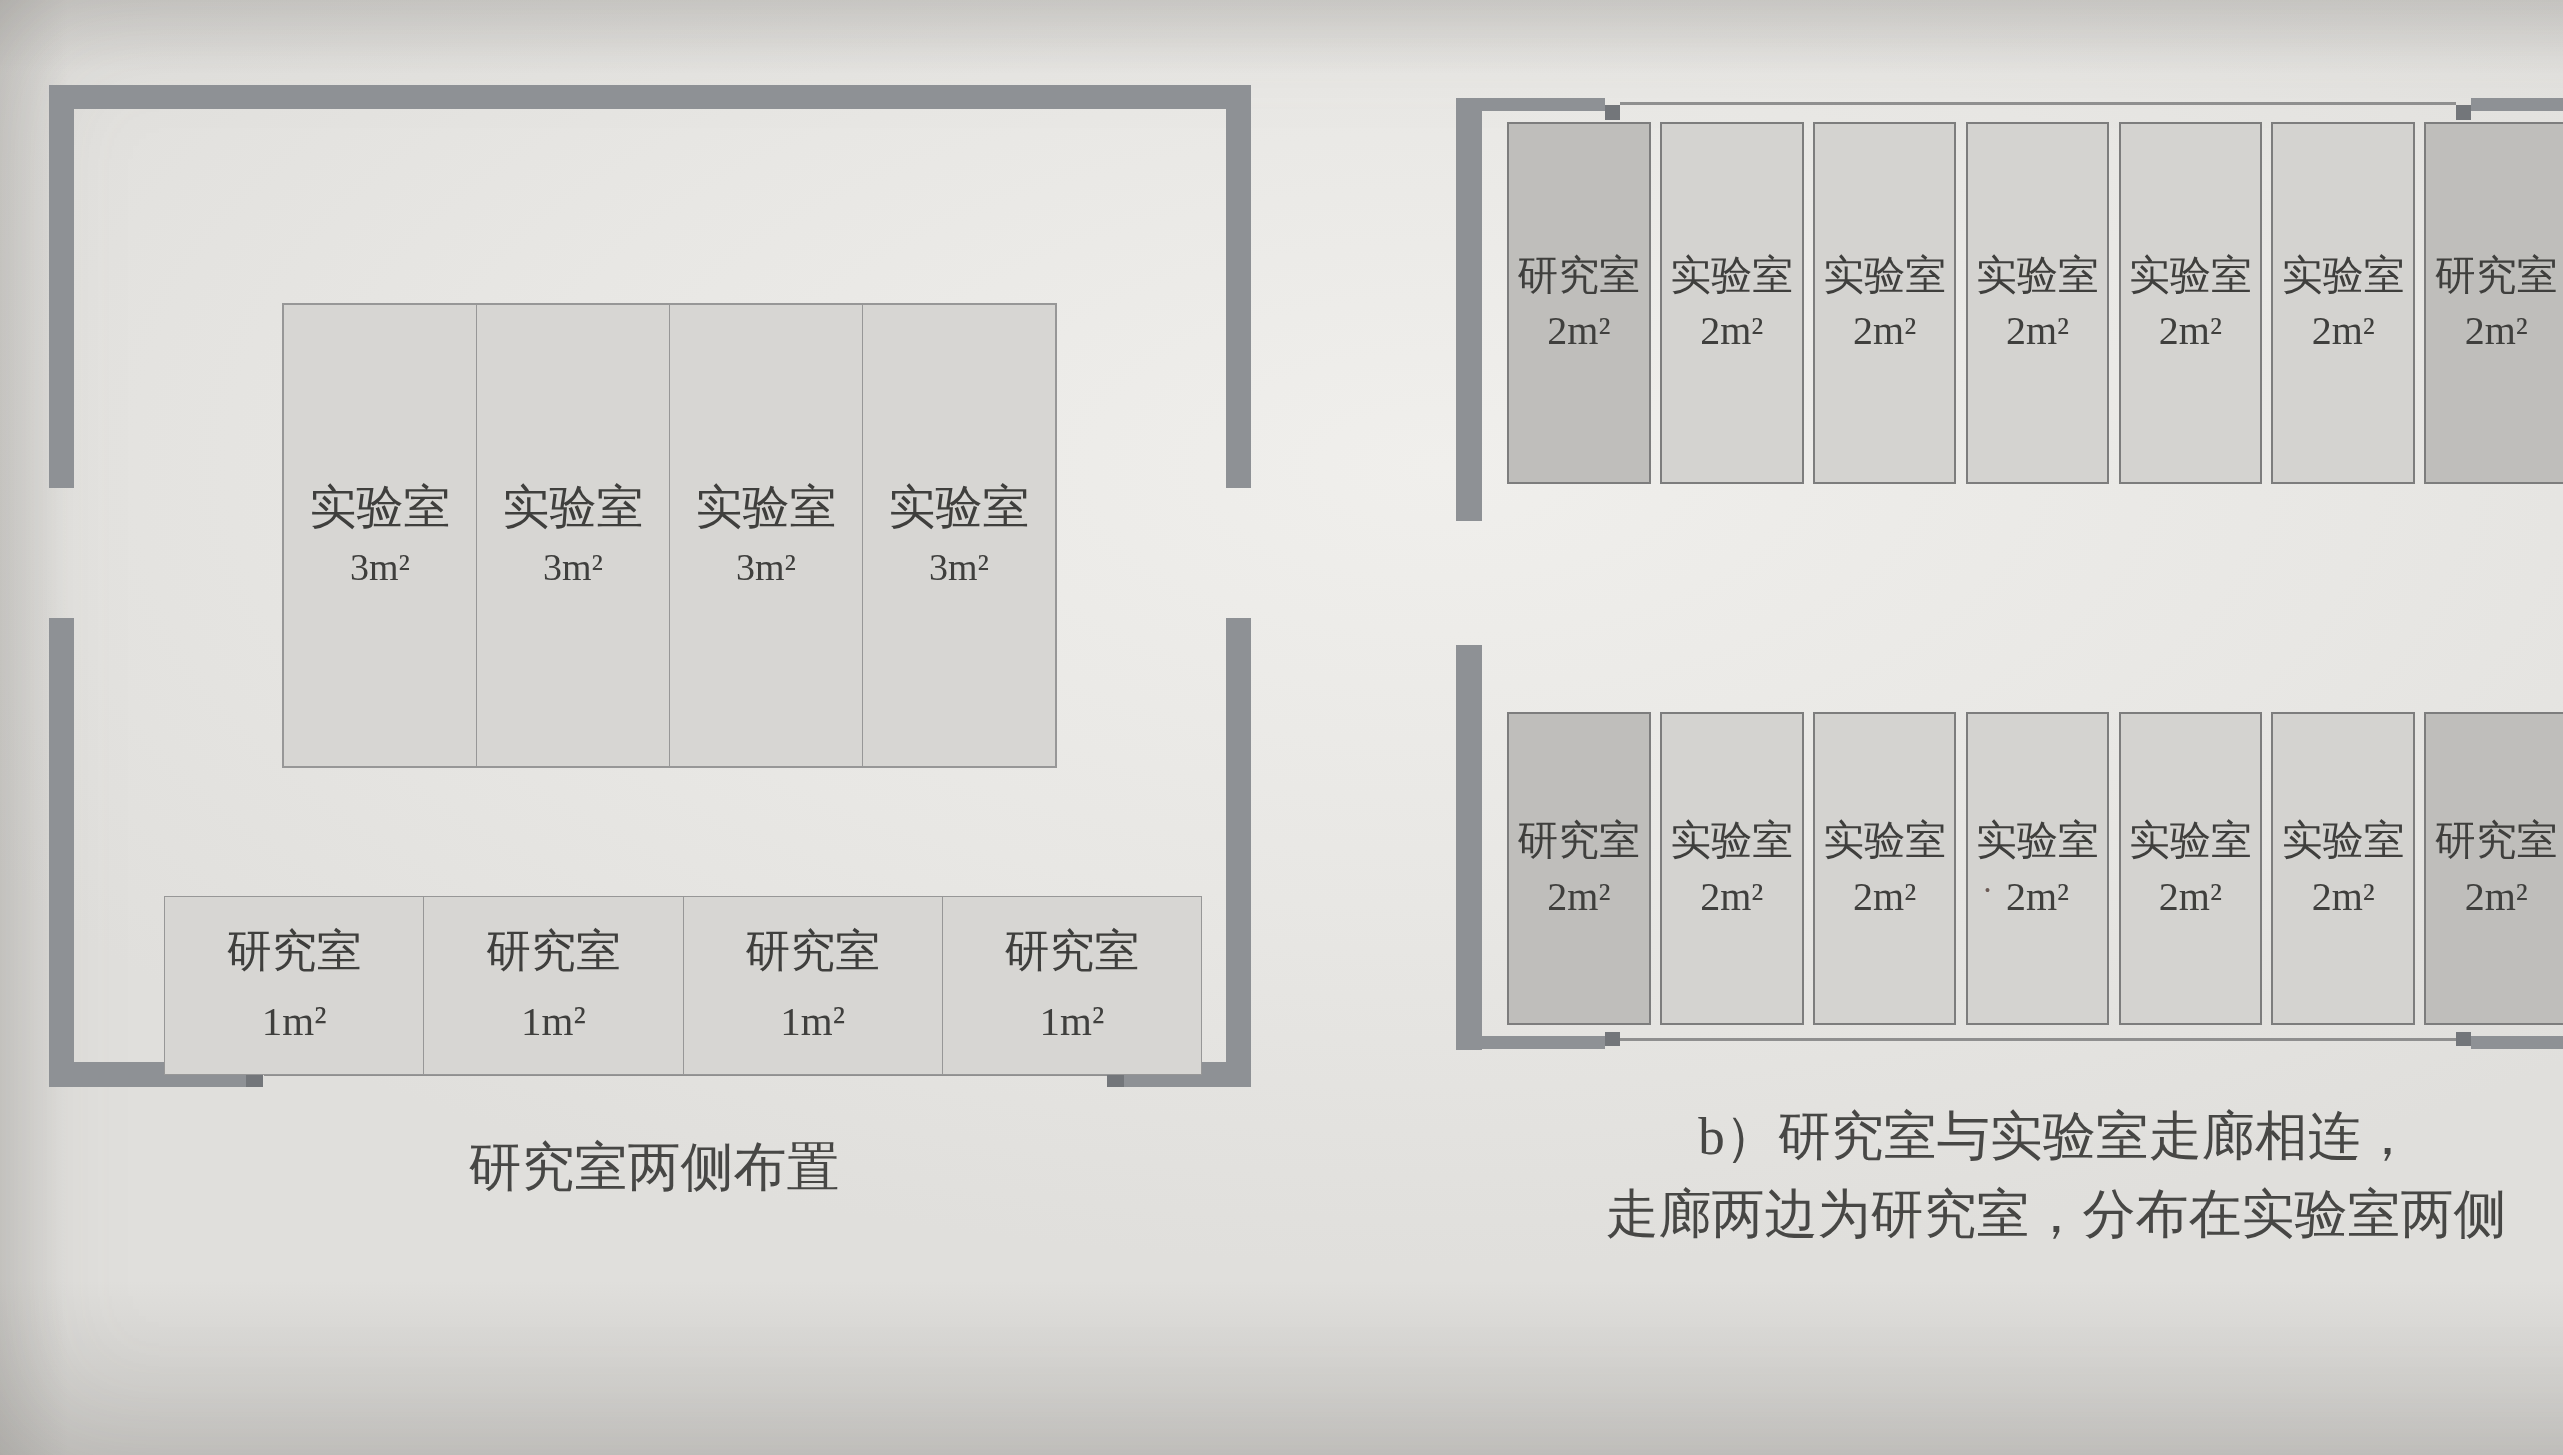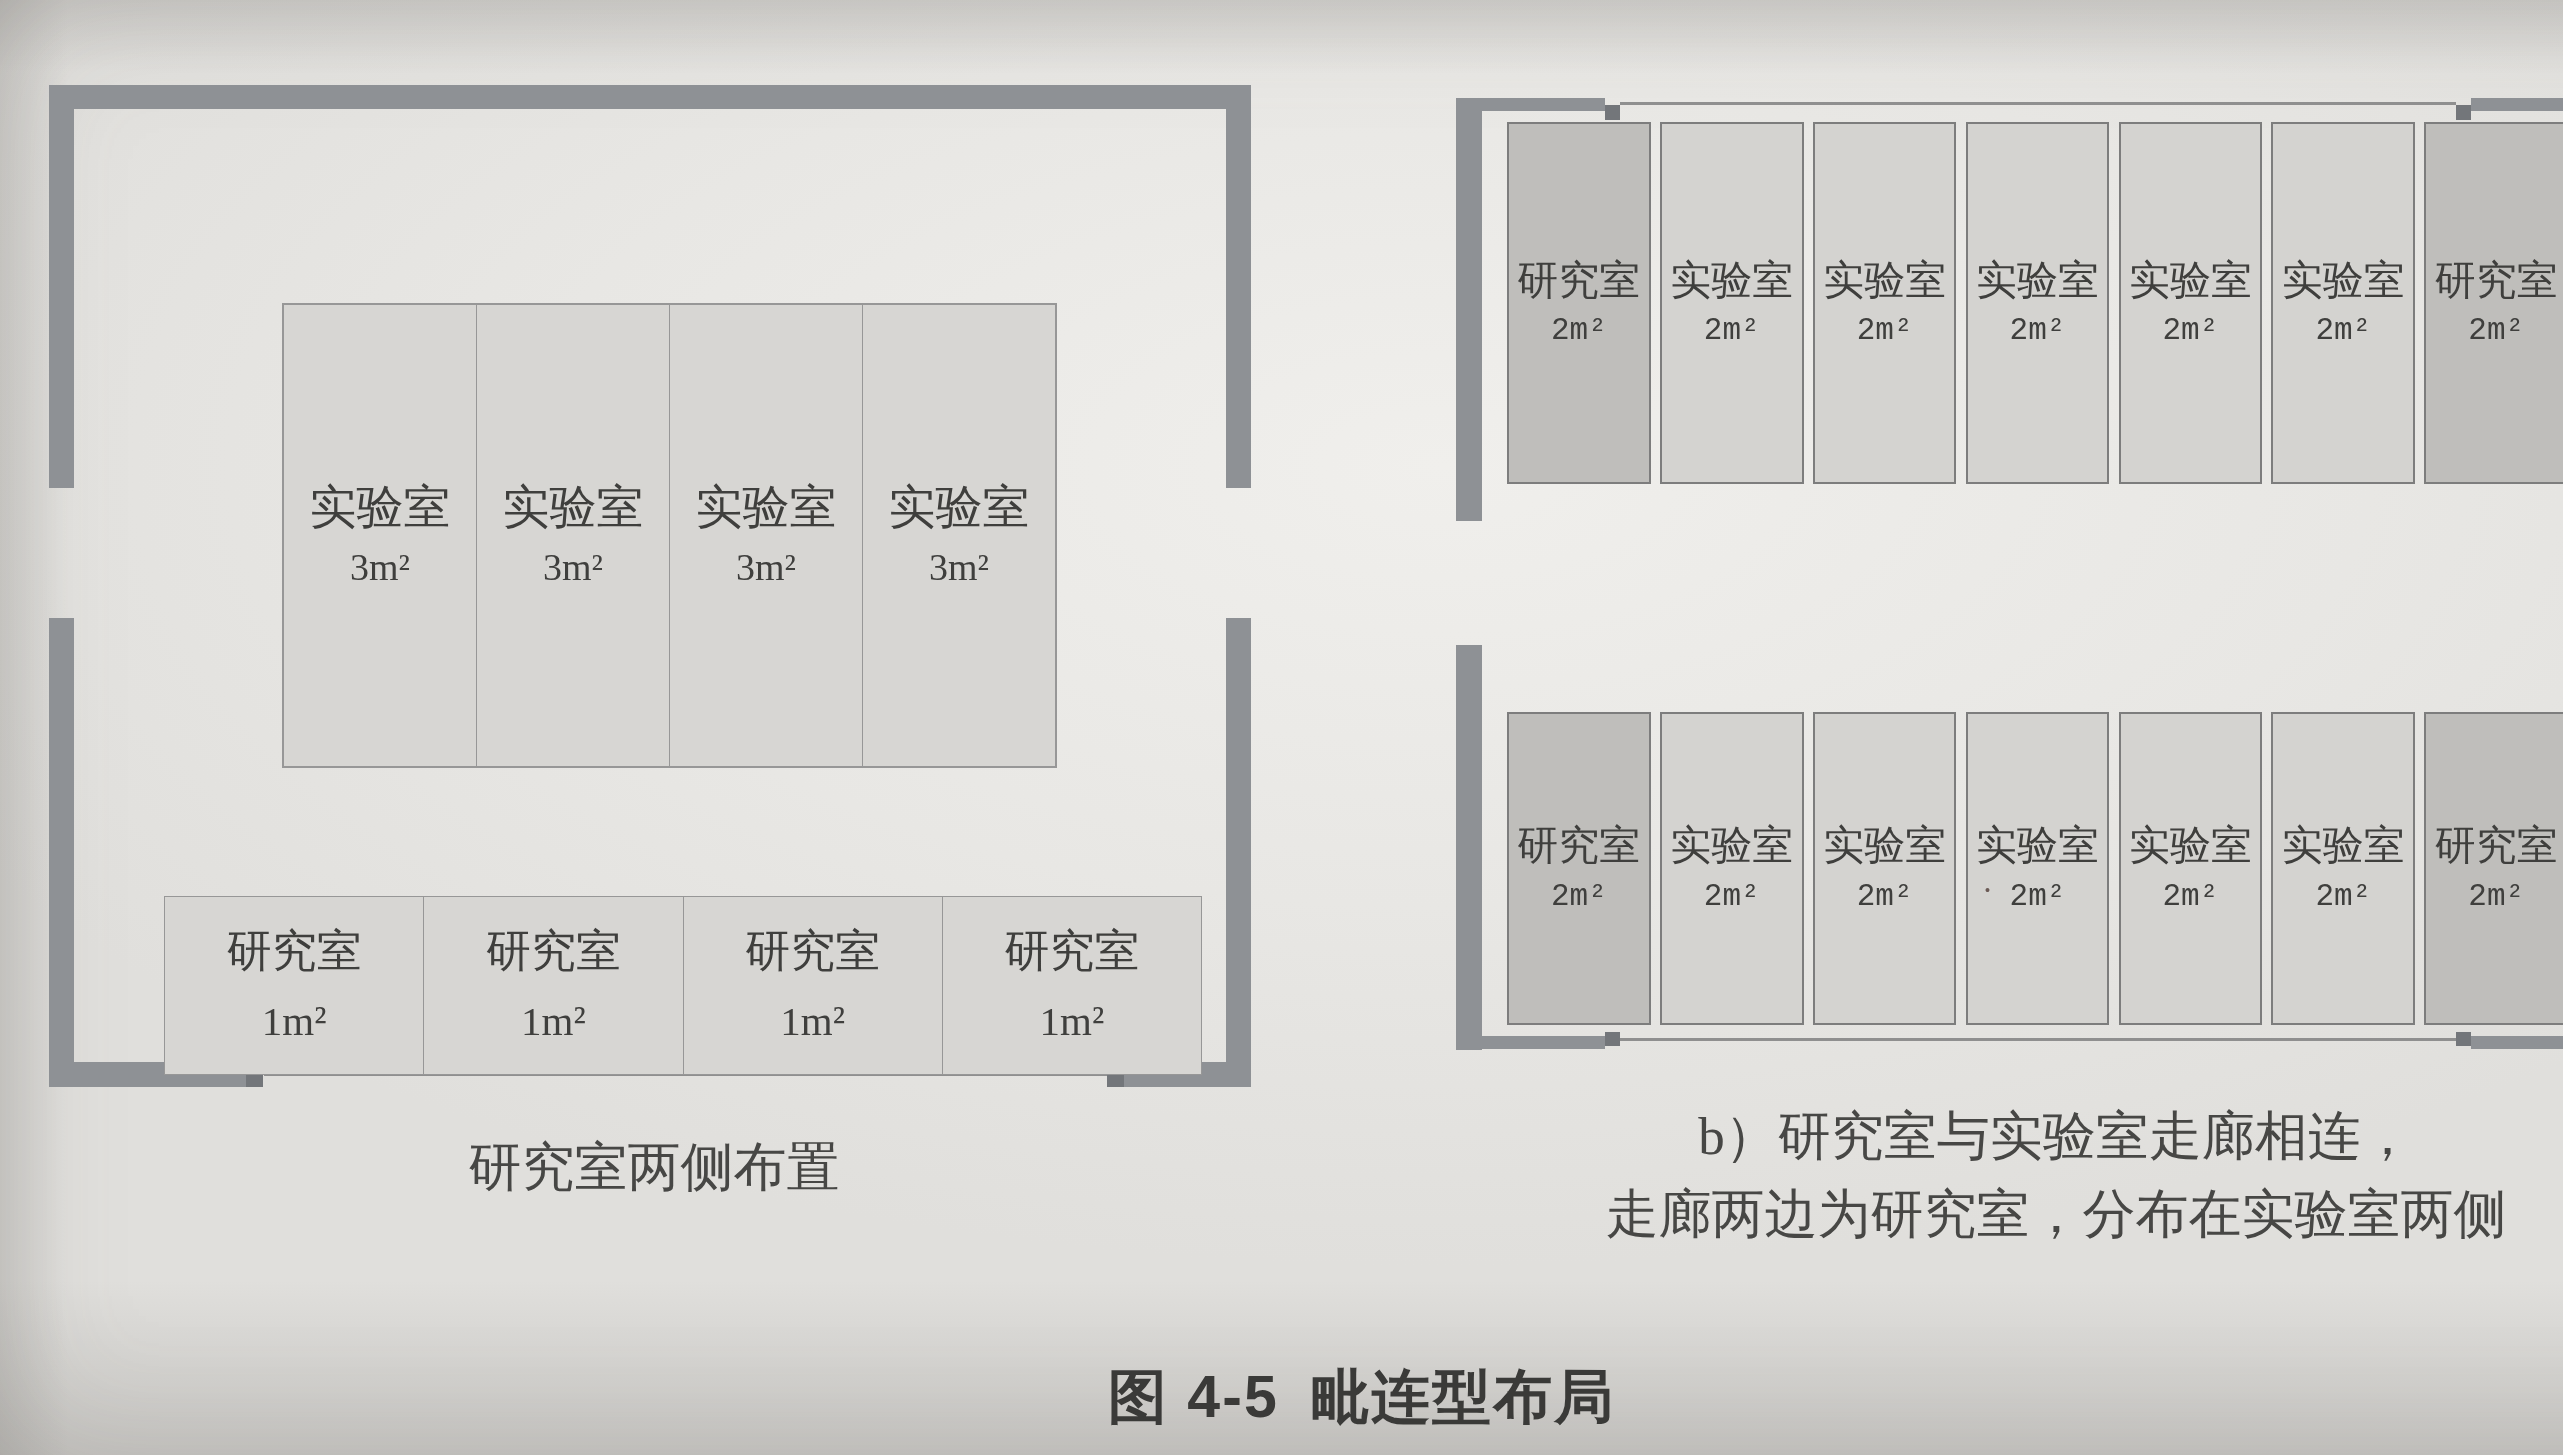--- a/index.html
+++ b/index.html
@@ -90,21 +90,21 @@
 
   .b-rooms{position:absolute;display:flex;gap:9.2px;}
   .b-rooms-top   {left:51px;top:32px;  width:1061px;height:362px;}
   .b-rooms-bottom{left:51px;top:622px;width:1061px;height:313px;}
   .b-rooms .room{
     position:relative;flex:1;display:flex;flex-direction:column;align-items:center;justify-content:center;
     gap:11.3px;border:2.1px solid var(--room-border-b);background:var(--room-fill-lab-b);
   }
   .b-rooms .room.dark{background:var(--room-fill-research-b);}
   .b-rooms .room-name{font-size:41px;white-space:nowrap;}
-  .b-rooms .room-area{font-size:31px;font-family:Liberation Mono, monospace;}
+  .b-rooms .room-area{font-size:40px;}
 
   .room-name,.room-area{color:var(--room-text);line-height:1.1;}
 
   .stray-dot{
     position:absolute;left:14.4px;top:160px;
     font-size:33px;color:#6b5a55;line-height:1;
   }
 
   
   .caption{
@@ -258,18 +258,15 @@
 
   <div class="caption caption-a">
     <div>研究室两侧布置</div>
   </div>
 
   <div class="caption caption-b">
     <div>b）研究室与实验室走廊相连，</div>
     <div>走廊两边为研究室，分布在实验室两侧</div>
   </div>
 
-  <div class="fig-caption">
-    <span class="fig-label">图 4-5</span><span>毗连型布局</span>
-  </div>
 
 </div>
 
 
 </body></html>

